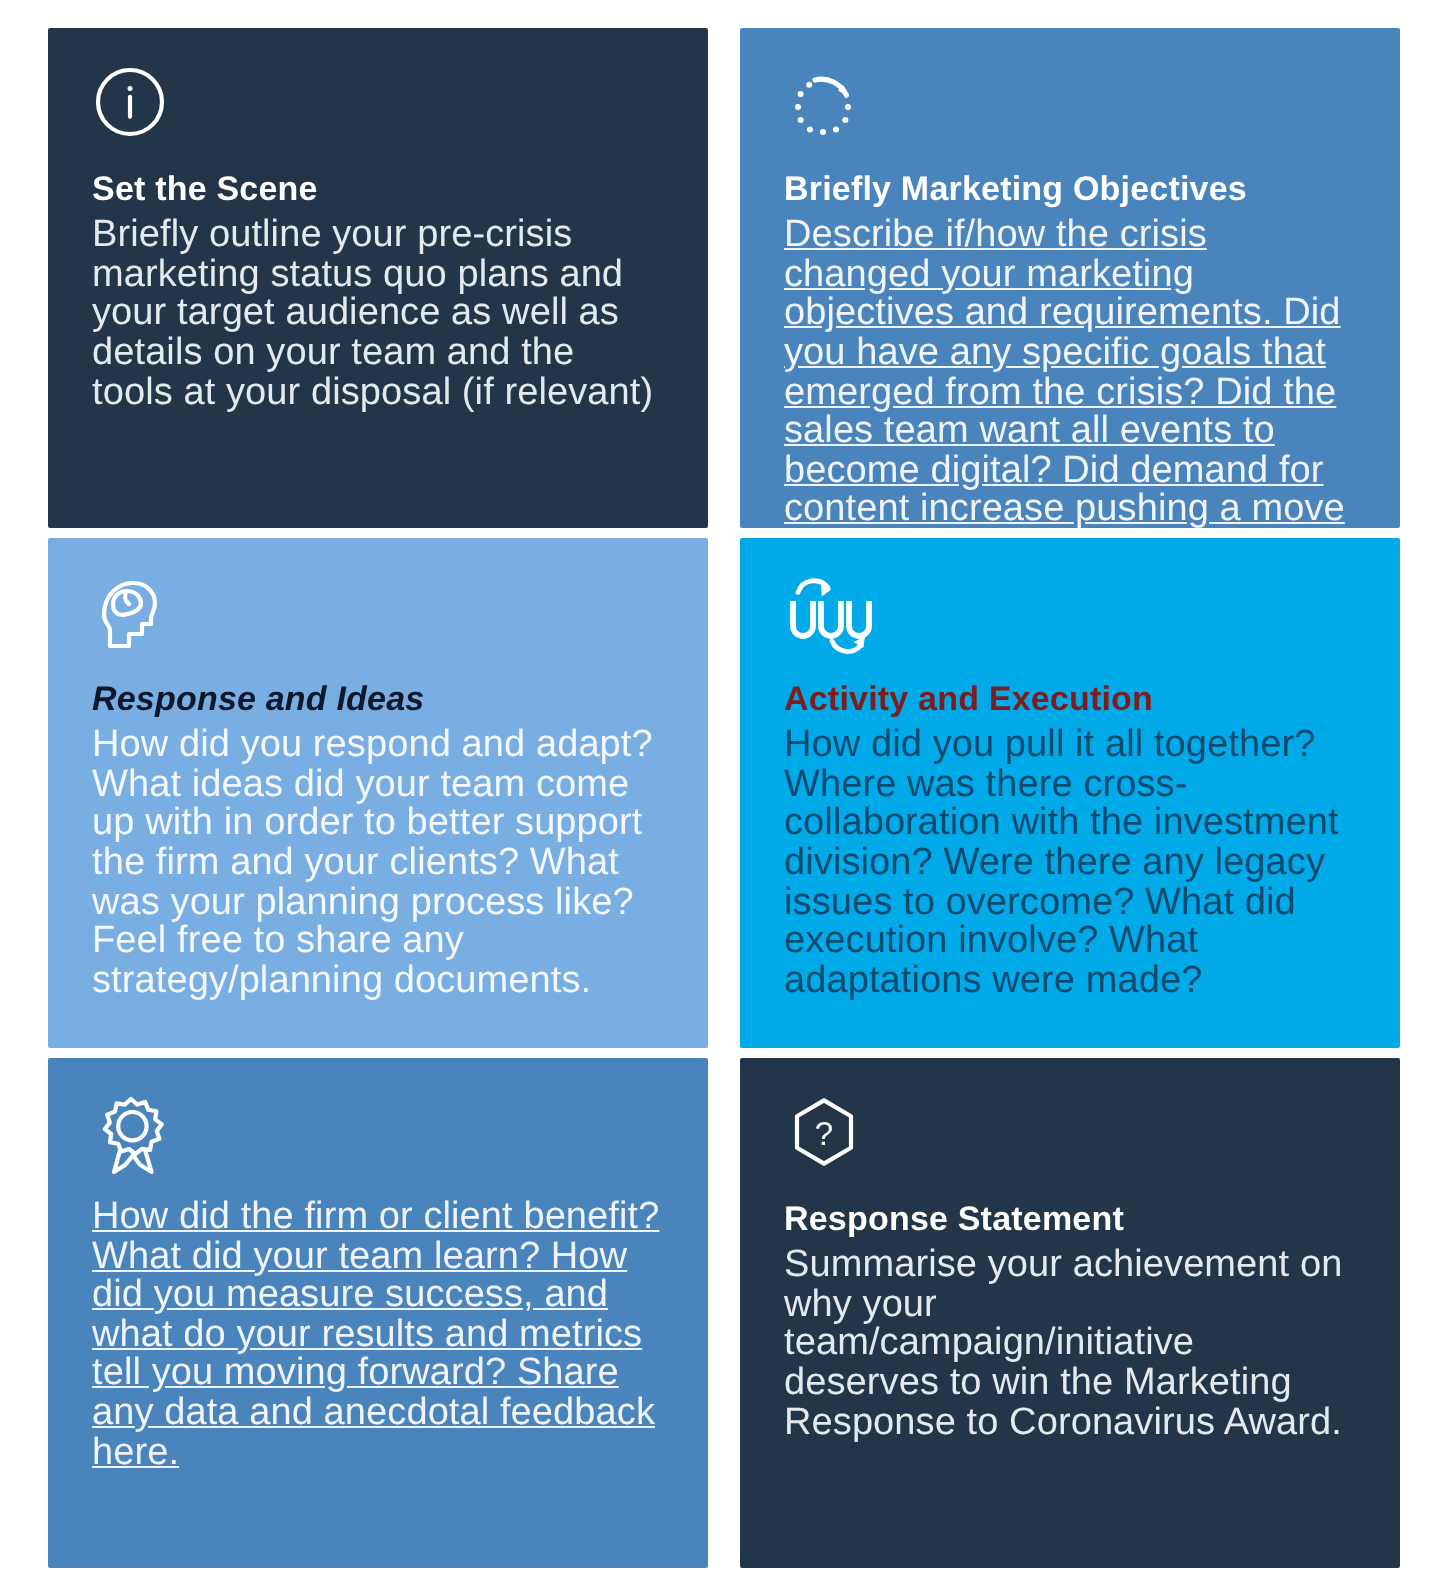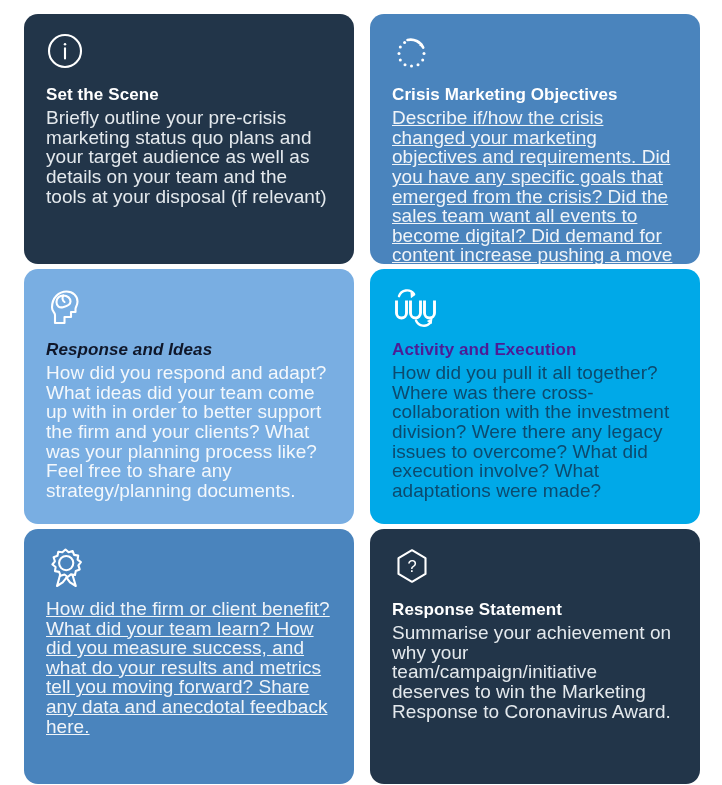--- a/index.html
+++ b/index.html
@@ -13,21 +13,21 @@
     width:722px; height:785px;
     padding:14px 22px 6px 24px;
     display:grid;
     grid-template-columns:330px 330px;
     grid-template-rows:250px 255px 255px;
     column-gap:16px;
     row-gap:5px;
     align-content:start;
   }
   .card {
-    border-radius:14px;
+    border-radius:1px;
     padding:18px 22px 18px 22px;
     overflow:hidden;
     position:relative;
   }
   .icon-wrap {
     height:46px;
     margin-bottom:6px;
     display:flex;
     align-items:flex-start;
   }
@@ -52,21 +52,21 @@
   
   .theme-steel { background:#4a84bd; }
   .theme-steel .card-title { color:#ffffff; }
   .theme-steel .card-body { color:#f0f4f8;text-decoration:underline; }
   
   .theme-light { background:#79aee2; }
   .theme-light .card-title { color:#0f172a;font-style:italic; }
   .theme-light .card-body { color:#f4f8fc; }
   
   .theme-cyan { background:#00a9e8; }
-  .theme-cyan .card-title { color:#4c1d95; }
+  .theme-cyan .card-title { color:#7f1d1d; }
   .theme-cyan .card-body { color:#0c4a6e; }
 </style>
 </head>
 <body>
 
 <div id="grid">
 
   <div class="card theme-navy">
     <div class="icon-wrap">
       <svg width="38" height="38" viewBox="0 0 38 38" aria-hidden="true">
@@ -90,21 +90,21 @@
           <circle cx="19.5" cy="34.0" r="1.5"></circle>
           <circle cx="26.0" cy="32.7" r="1.5"></circle>
           <circle cx="30.7" cy="28.0" r="1.5"></circle>
           <circle cx="32.0" cy="21.5" r="1.5"></circle>
           <circle cx="12.6" cy="10.4" r="1.5"></circle>
         </g>
         <path d="M 15.5 8.0 A 13.8 13.8 0 0 1 31.2 15.6" fill="none" stroke="#ffffff" stroke-width="2.6" stroke-linecap="round"></path>
         <path d="M 27.0 13.2 L 32.2 16.4 L 29.9 10.7 Z" fill="#ffffff"></path>
       </svg>
     </div>
-    <div class="card-title">Crisis Marketing Objectives</div>
+    <div class="card-title">Briefly Marketing Objectives</div>
     <div class="card-body">Describe if/how the crisis changed your marketing objectives and requirements. Did you have any specific goals that emerged from the crisis? Did the sales team want all events to become digital? Did demand for content increase pushing a move from weekly to daily content? Was your CEO keen to start a podcast?</div>
   </div>
 
   <div class="card theme-light">
     <div class="icon-wrap">
       <svg width="40" height="42" viewBox="0 0 40 42" aria-hidden="true">
         <g fill="none" stroke="#ffffff" stroke-width="2.1" stroke-linejoin="round" stroke-linecap="round">
           <path d="M 6.0 20.5
                    C 6.0 10.5 13.0 4.5 20.5 4.5
                    C 27.0 4.5 31.5 9.0 31.5 14.5

